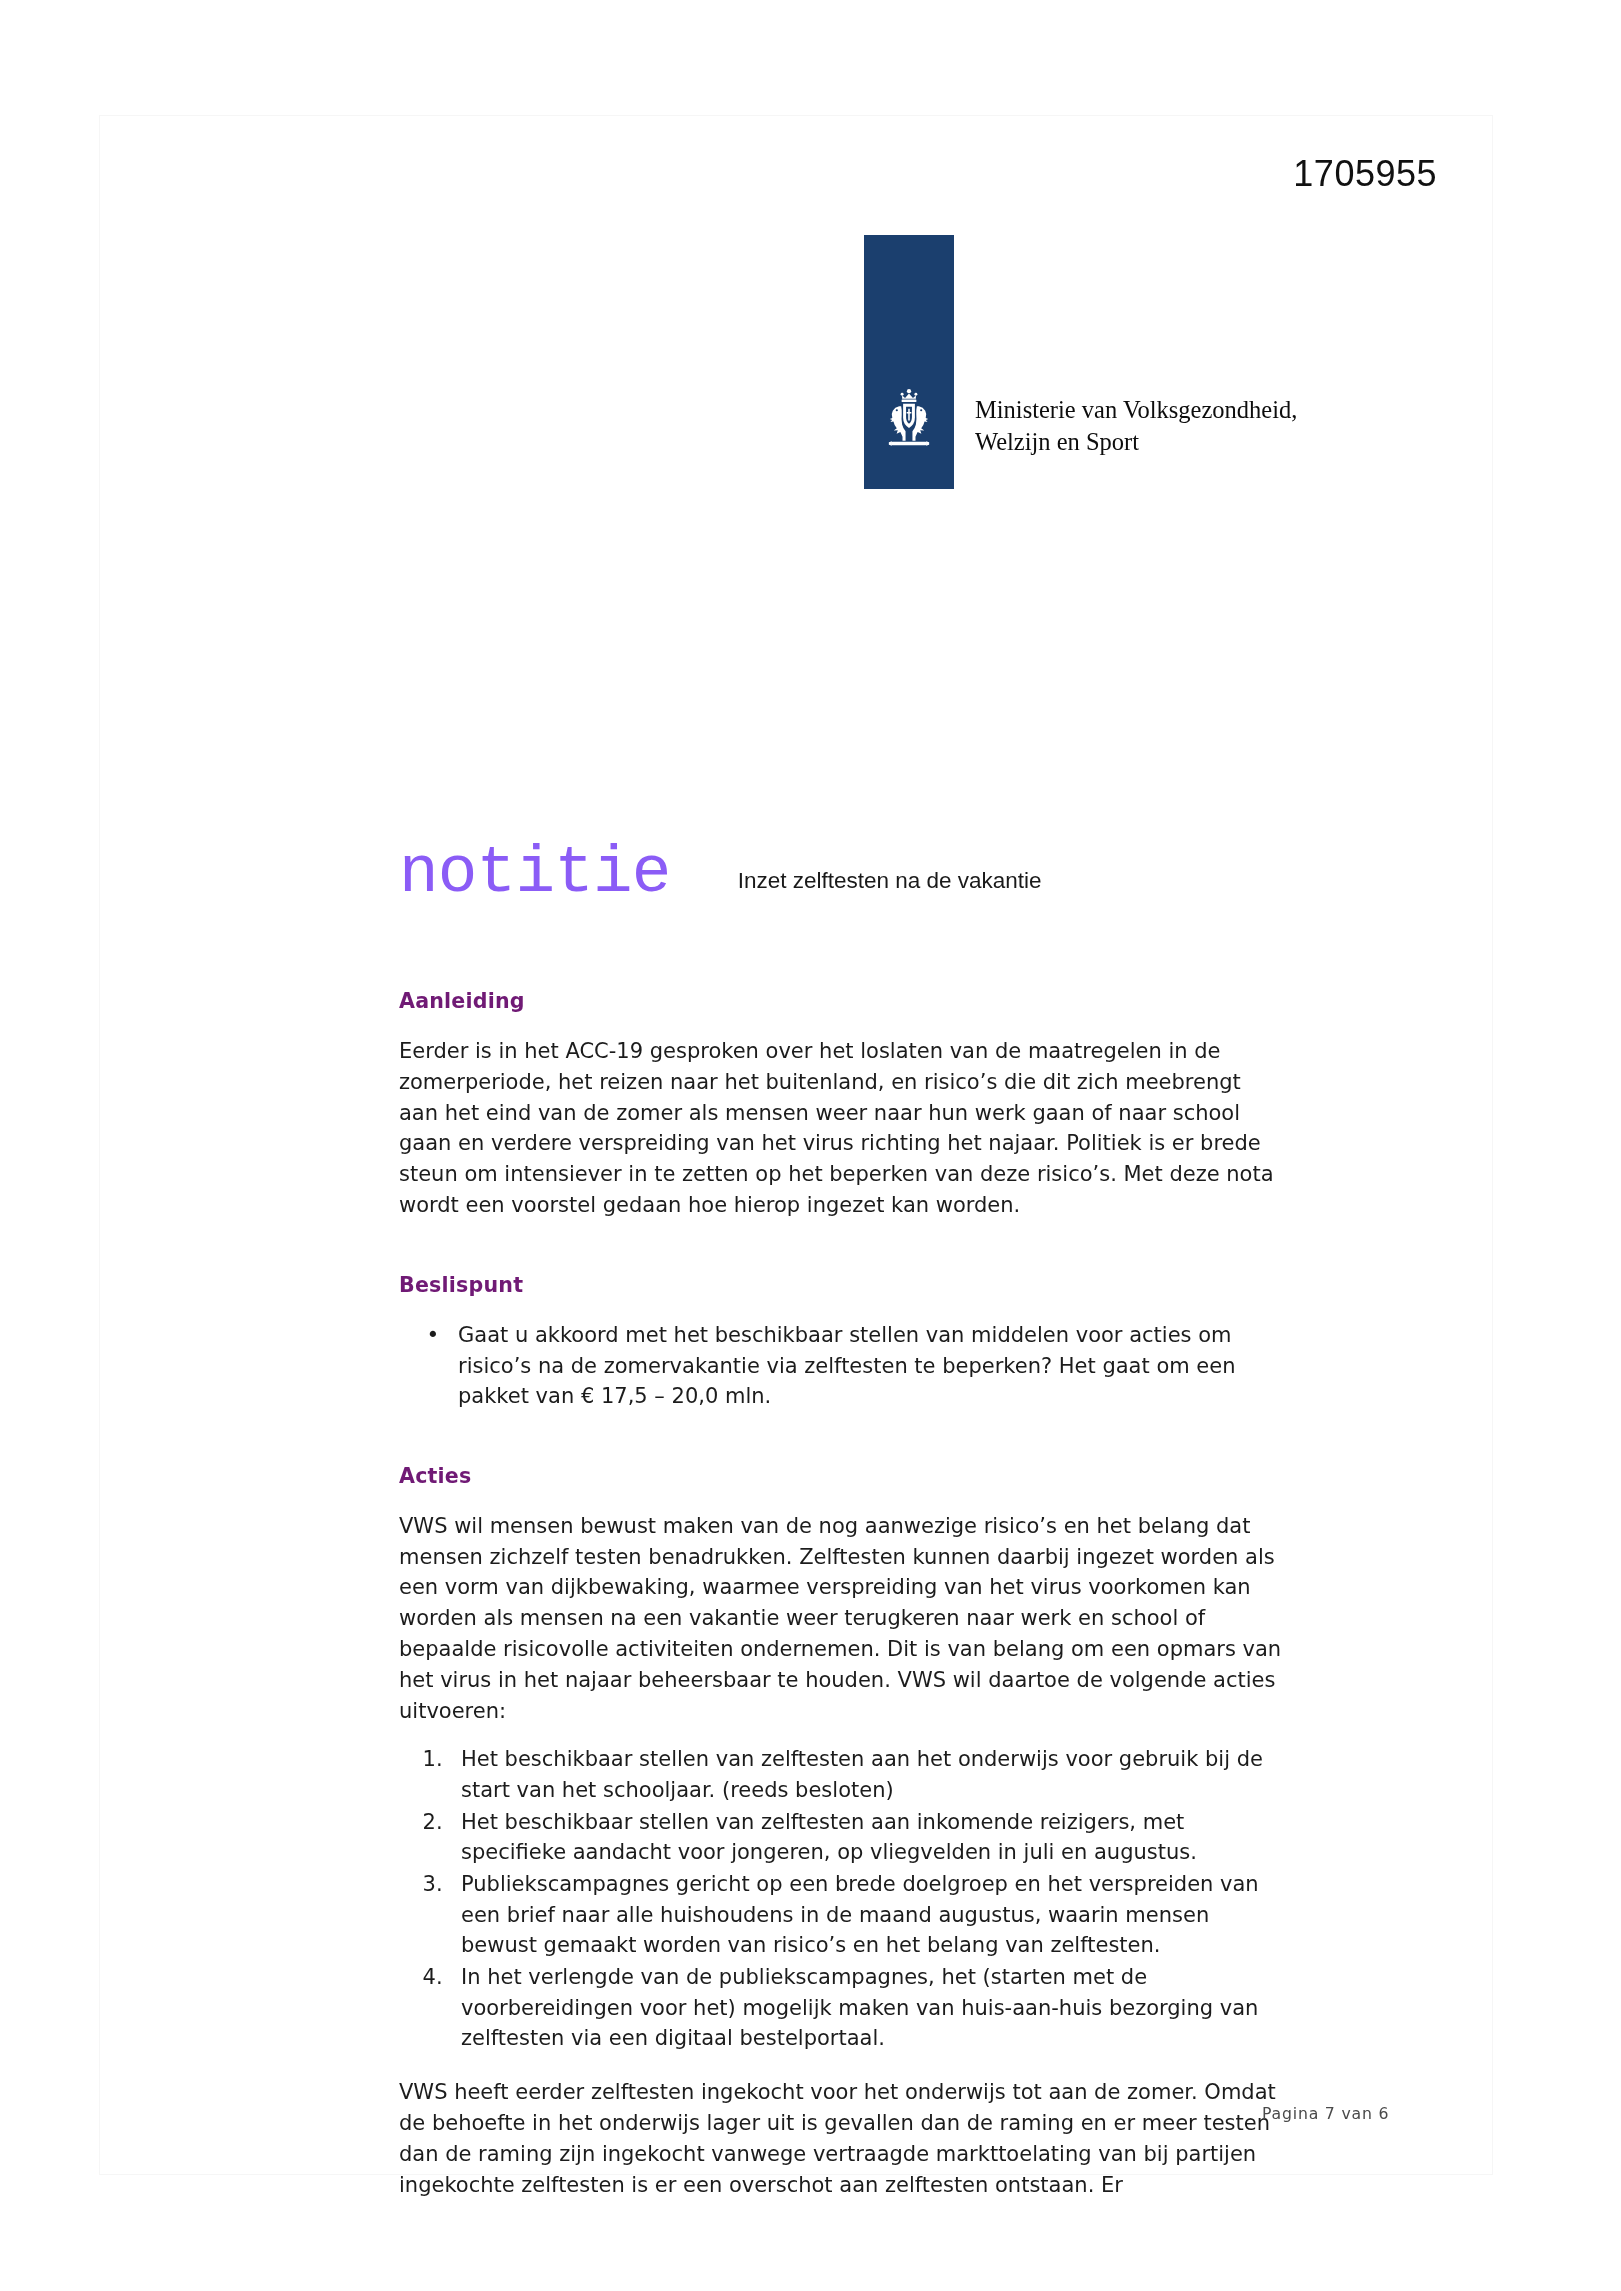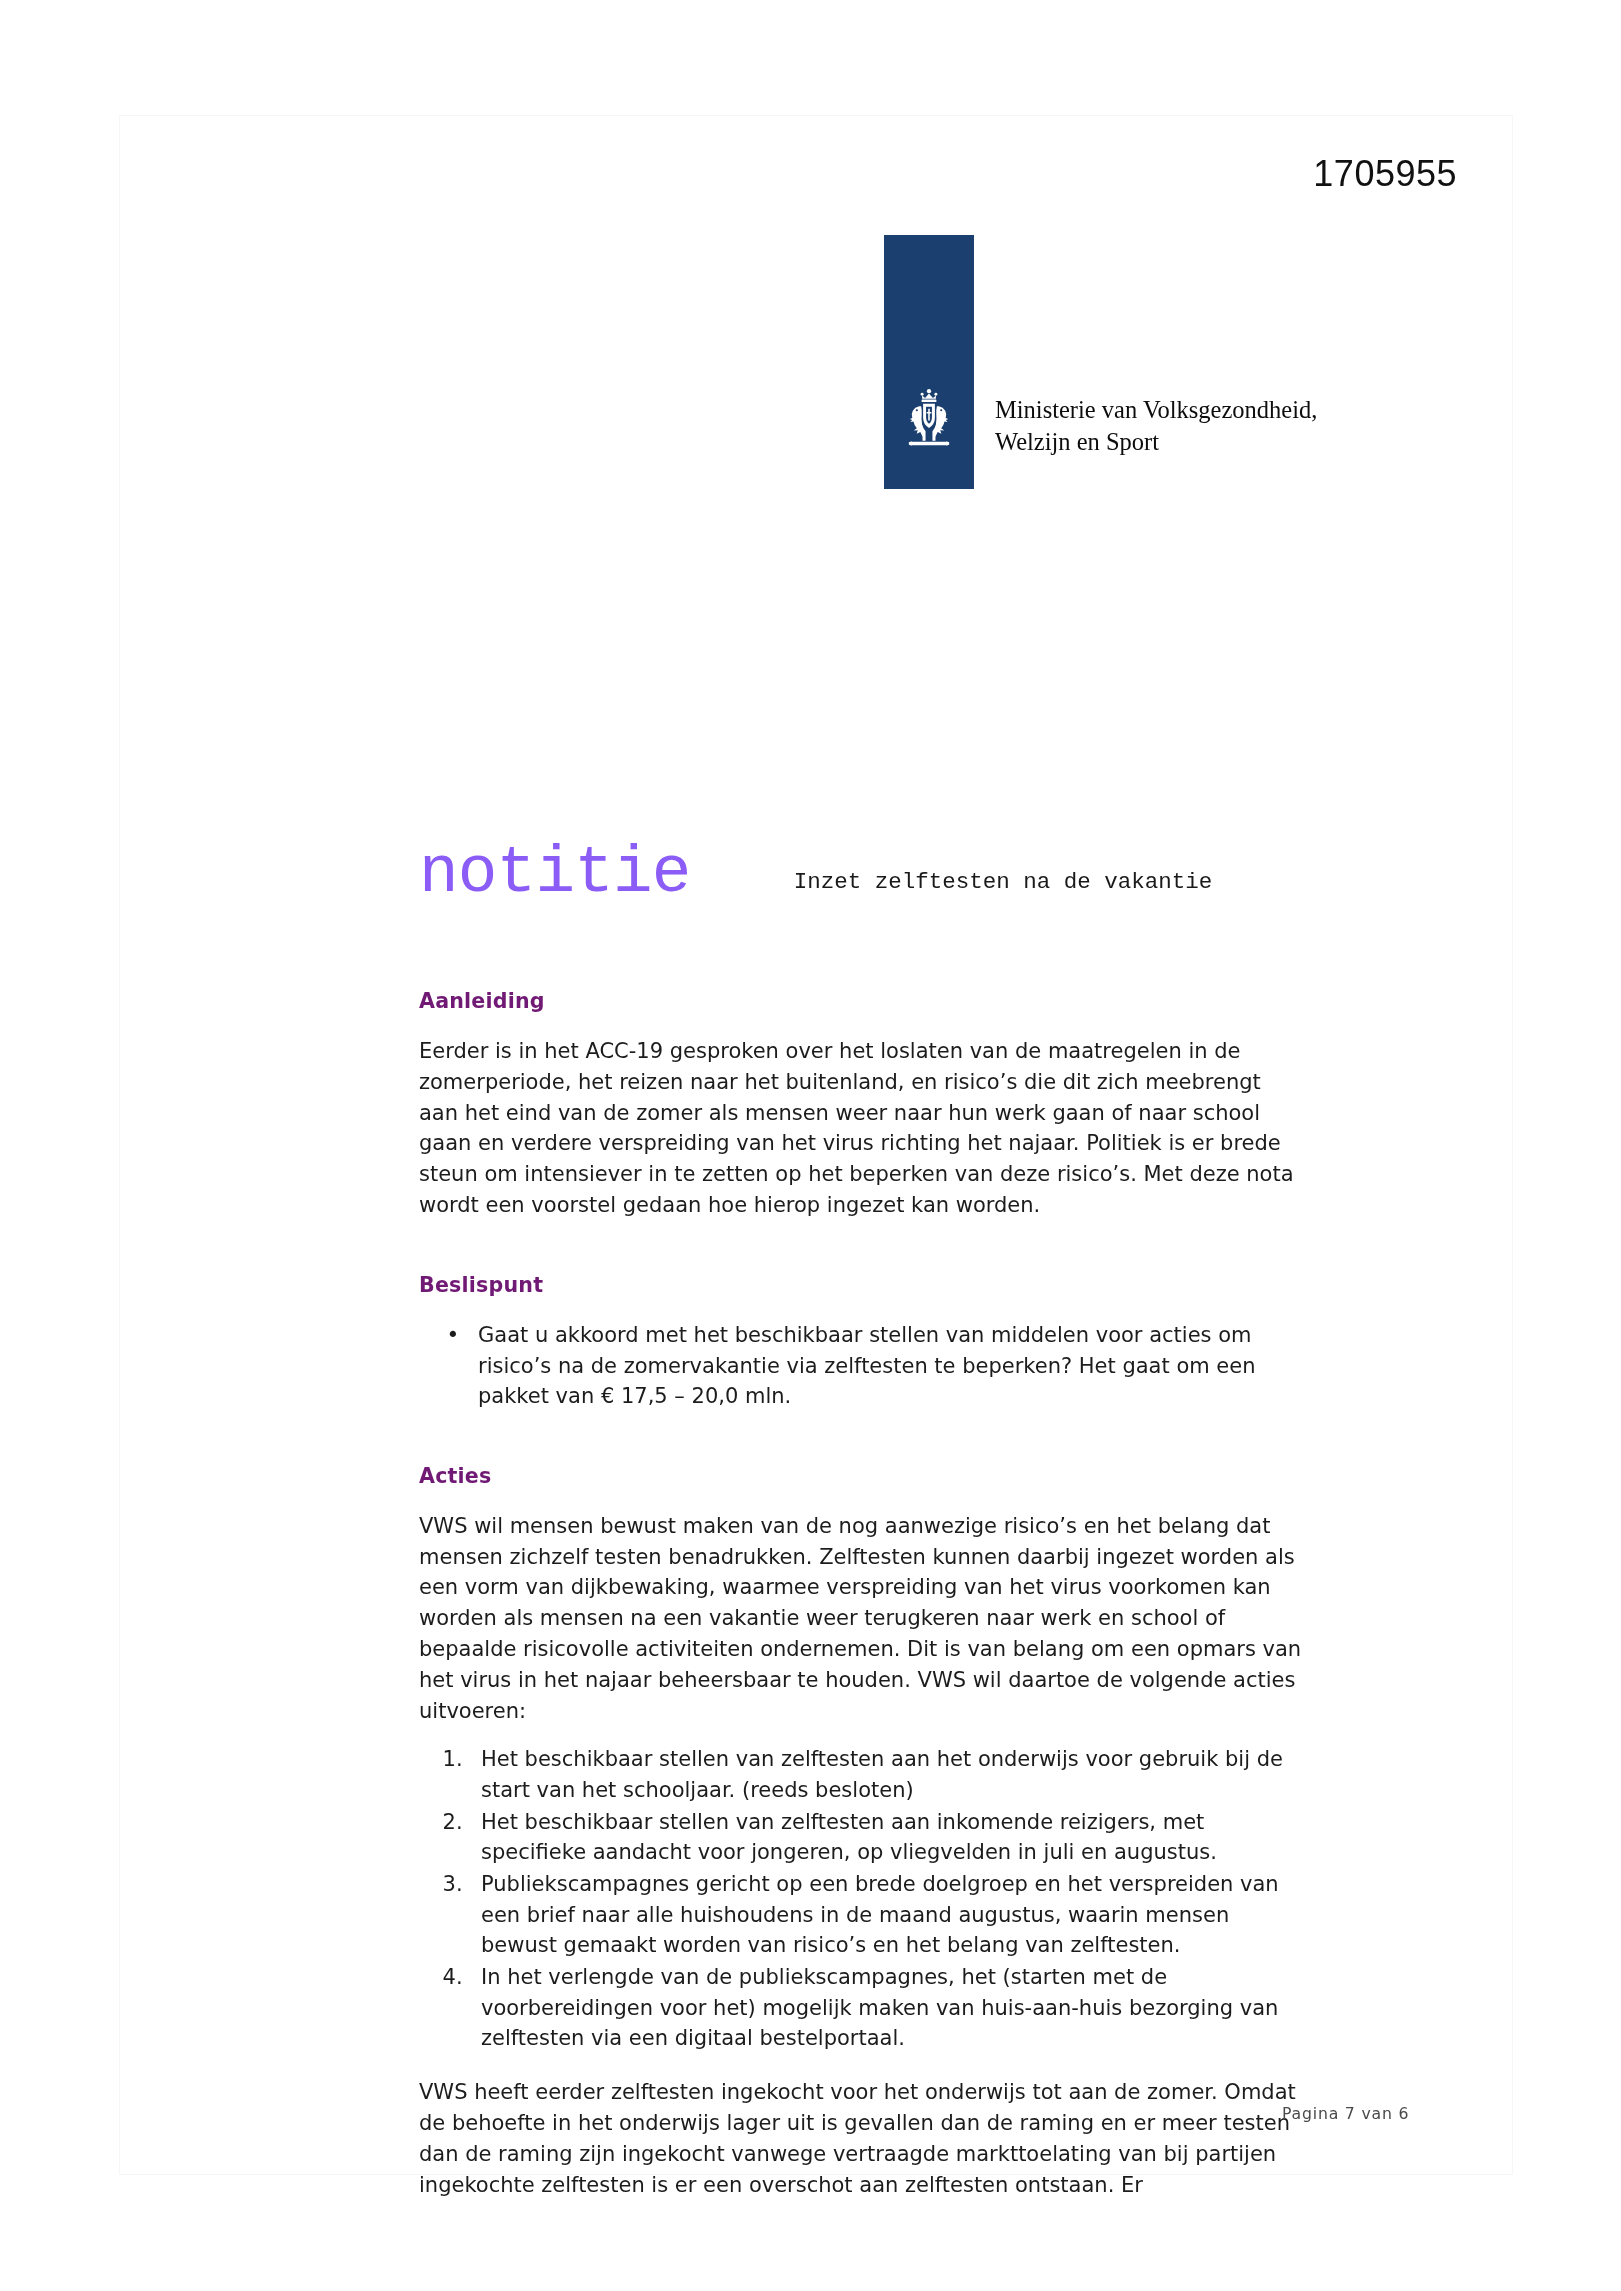--- a/index.html
+++ b/index.html
@@ -11,21 +11,21 @@
     width: 1621px;
     height: 2292px;
     position: relative;
     font-family: "DejaVu Sans", sans-serif;
     overflow: hidden;
   }
 
   
   #page-sheet {
     position: absolute;
-    left: 120px;
+    left: 100px;
     top: 116px;
     width: 1392px;
     height: 2058px;
     background: #ffffff;
     box-shadow: 0 0 0 1px rgba(0,0,0,0.035);
   }
 
   
   #doc-number {
     position: absolute;
@@ -82,22 +82,22 @@
   }
   #notitie-title {
     font-family: Liberation Mono, monospace;
     font-size: 66px;
     font-weight: 400;
     color: #8b5cf6;
     letter-spacing: -0.8px;
     line-height: 1;
   }
   #notitie-subtitle {
-    margin-left: 103px;
-    font-family: Liberation Mono, monospace;
+    margin-left: 67px;
+    font-family: Liberation Sans, sans-serif;
     font-size: 22.5px;
     color: #1a1a1a;
     position: relative;
     top: -2.9px;
   }
 
   
   #content {
     position: absolute;
     left: 299px;

